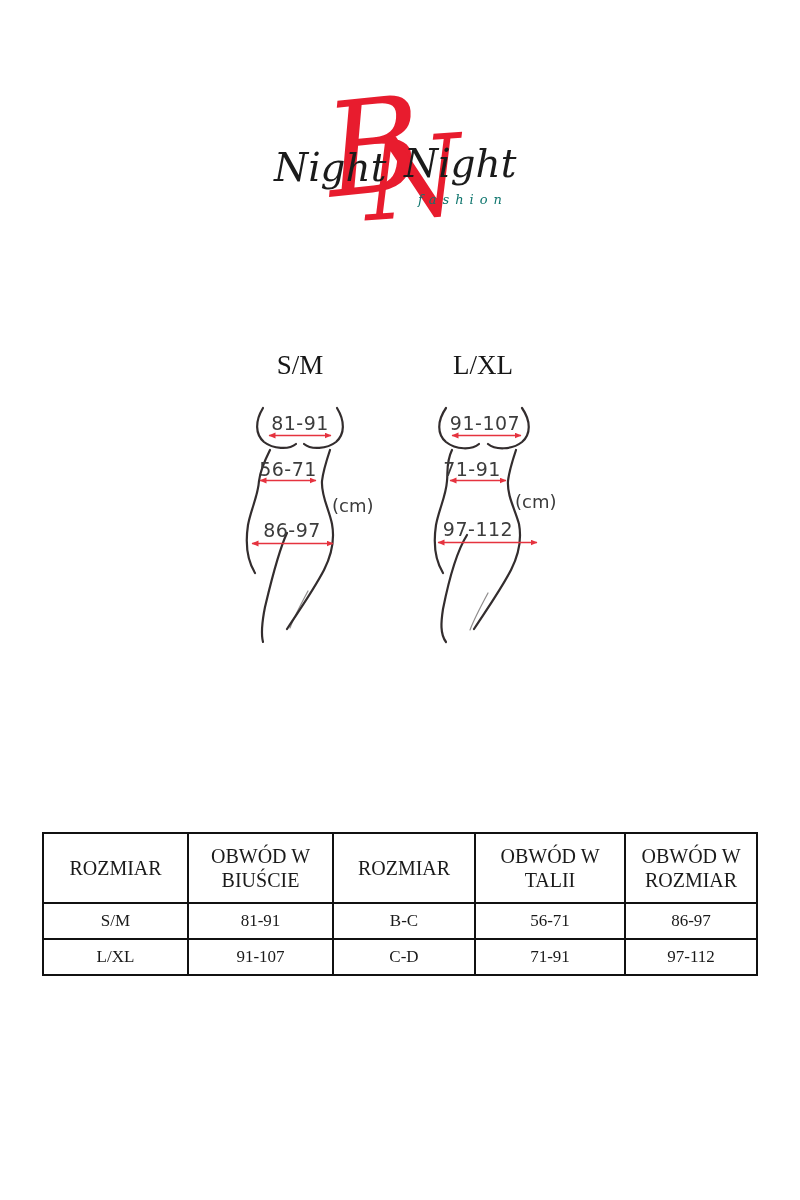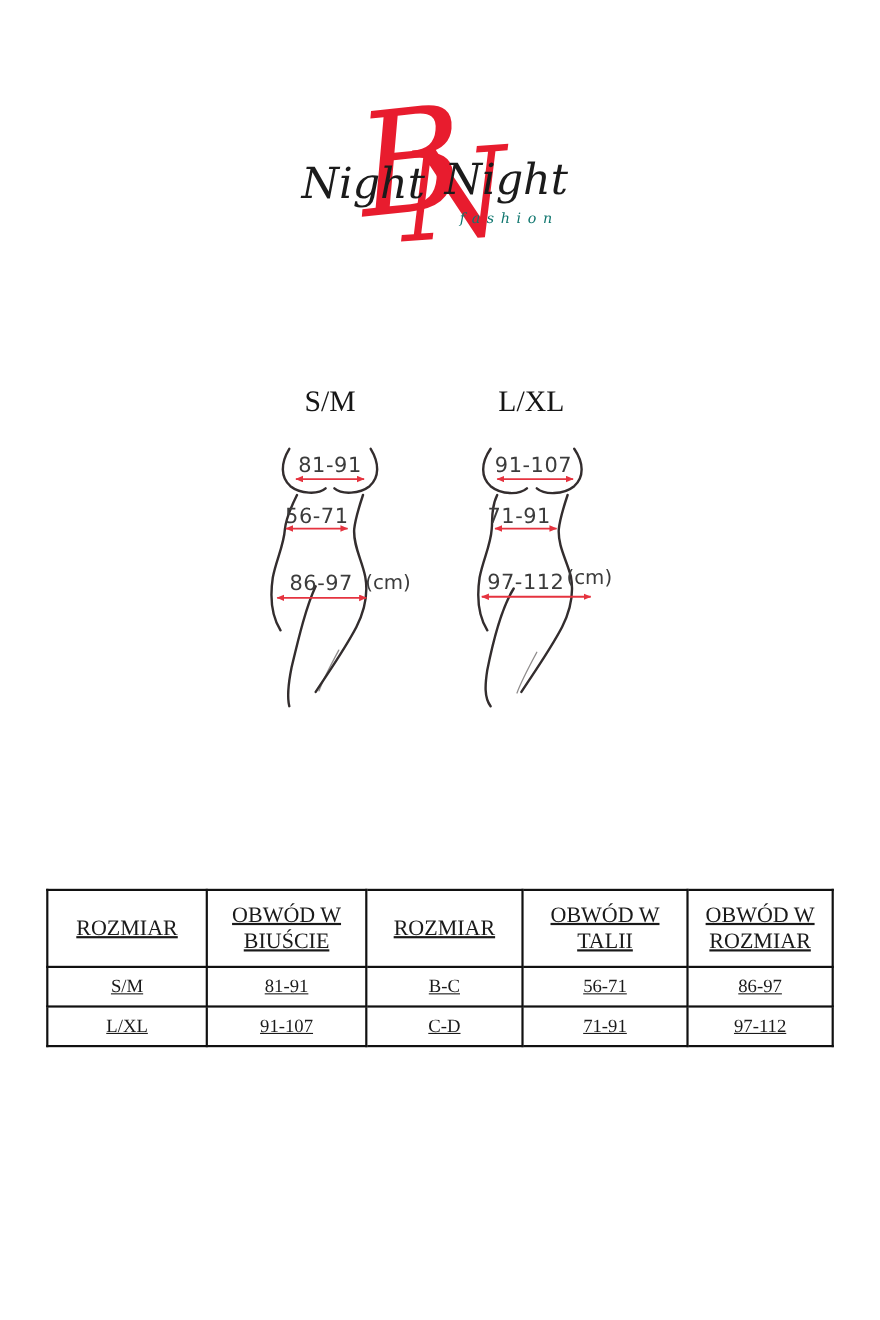--- a/index.html
+++ b/index.html
@@ -69,38 +69,36 @@
     text-align:center;
     letter-spacing:0.5px;
     white-space:nowrap;
   }
   .cm-label{
     position:absolute;
     font-family:"DejaVu Sans", sans-serif;
     font-size:18px;
     color:#3c3c3c;
     white-space:nowrap;
-    margin-top:24px;
   }
   
   .table-title{
     position:absolute;
     left:10px;top:798px;width:780px;
     text-align:center;
     font-size:19px;
     letter-spacing:0.5px;
     color:#111111;
   }
   table.size-table{
     position:absolute;
-    left:42px;top:808px;
+    left:42px;top:832px;
     width:714px;
     border-collapse:collapse;
     table-layout:fixed;
-    text-decoration:underline;
   }
   .size-table th,.size-table td{
     border:2px solid #111111;
     text-align:center;
     vertical-align:middle;
     font-weight:normal;
     padding:0 4px;
   }
   .size-table thead th{
     height:68px;

